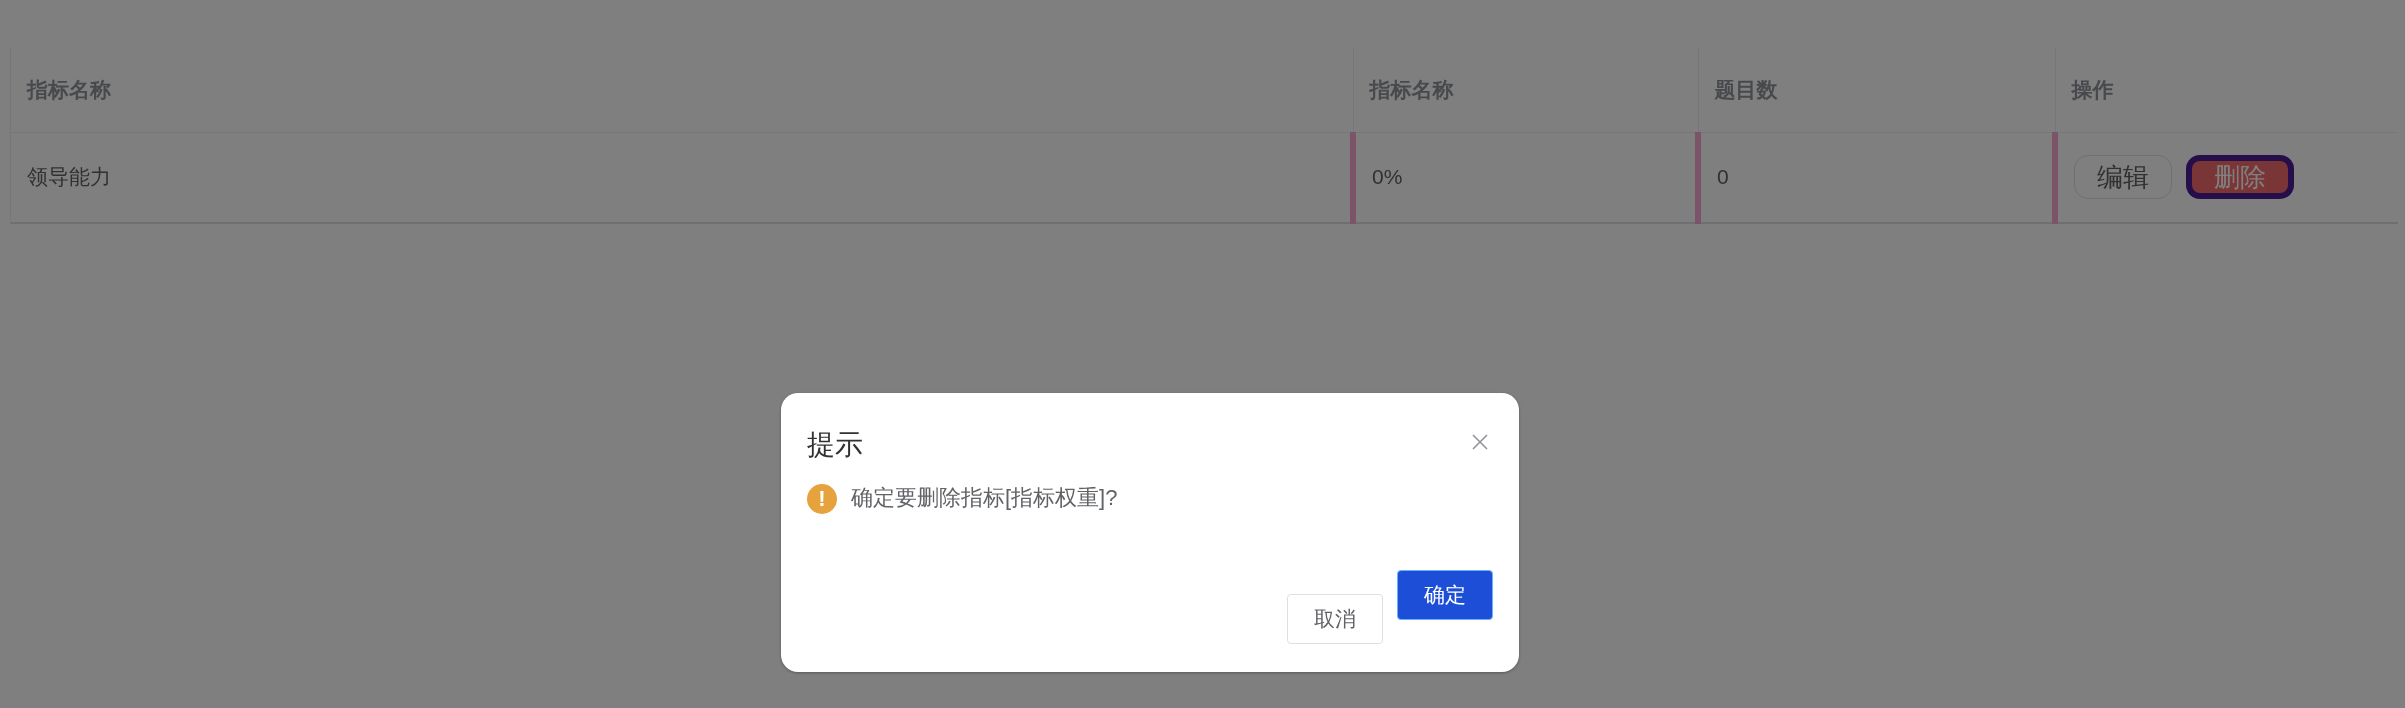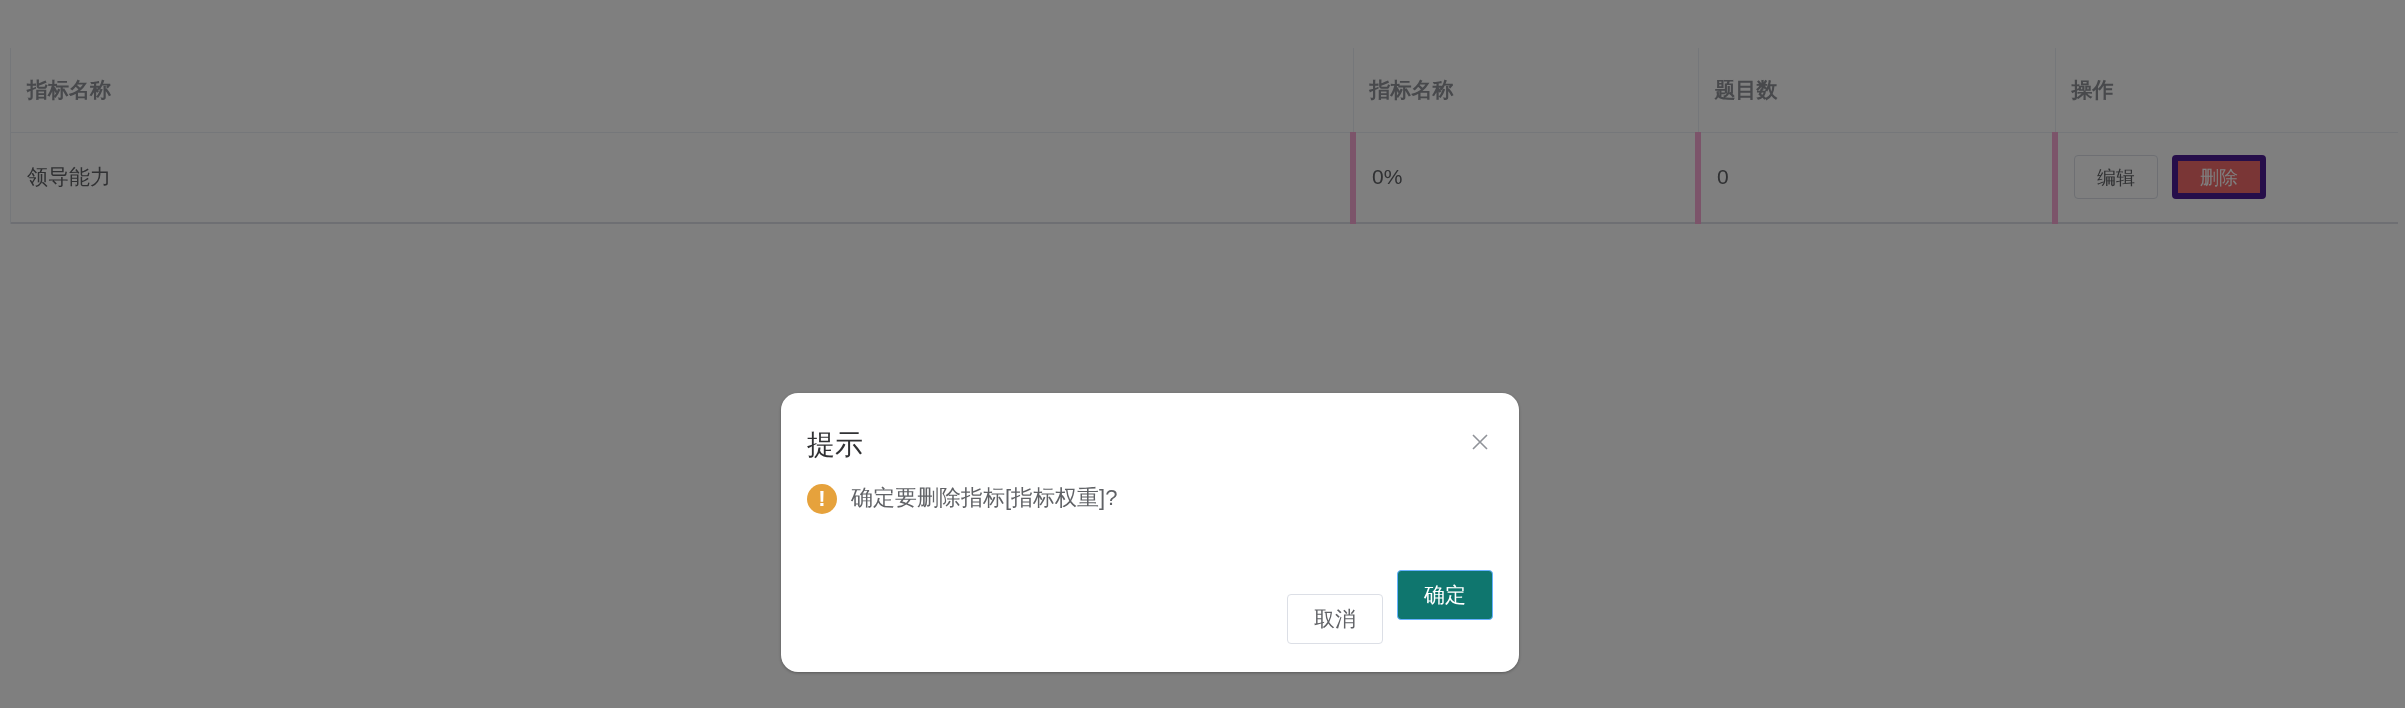--- a/index.html
+++ b/index.html
@@ -71,23 +71,23 @@
   table.data-table td:last-child { border-right: none; }
 
   .cell-actions {
     display: flex;
     align-items: center;
     gap: 14px;
   }
 
   .btn {
     font-family: "Liberation Sans", "DejaVu Sans", sans-serif;
-    font-size: 19px;
+    font-size: 26px;
     line-height: 1;
-    border-radius: 4px;
+    border-radius: 14px;
     cursor: pointer;
     white-space: nowrap;
     display: inline-flex;
     align-items: center;
     justify-content: center;
   }
 
   .btn-default {
     background: #ffffff;
     border: 1px solid #dcdfe6;
@@ -198,21 +198,21 @@
     cursor: pointer;
     font-family: "Liberation Sans", "DejaVu Sans", sans-serif;
   }
   .btn-cancel {
     background: #ffffff;
     border: 1px solid #dcdfe6;
     color: #606266;
     margin-top: 48px;
   }
   .btn-confirm {
-    background: #0f766e;
+    background: #1d4ed8;
     border: 1px solid #66b1ff;
     color: #ffffff;
   }
 </style>
 </head>
 <body>
 
 <div id="page">
 
   <div class="table-wrap">

